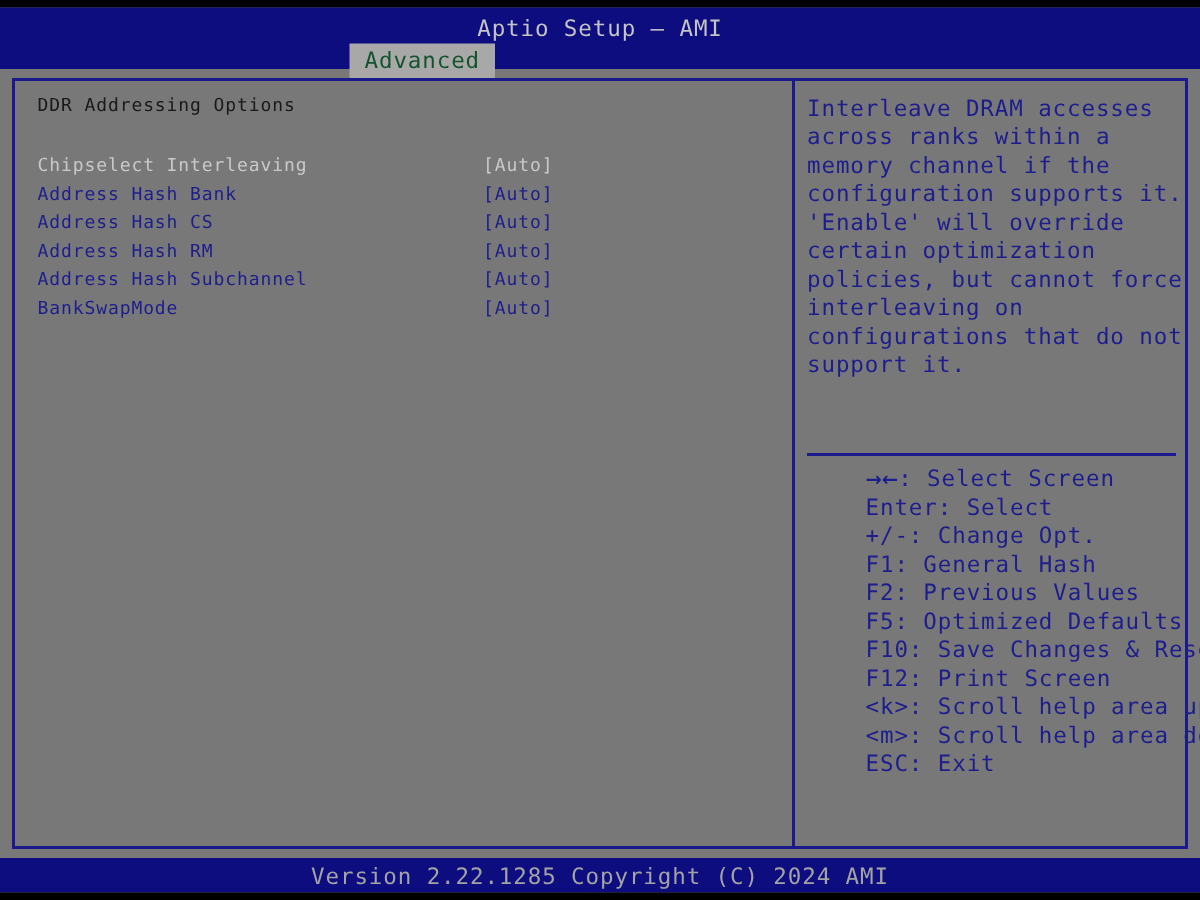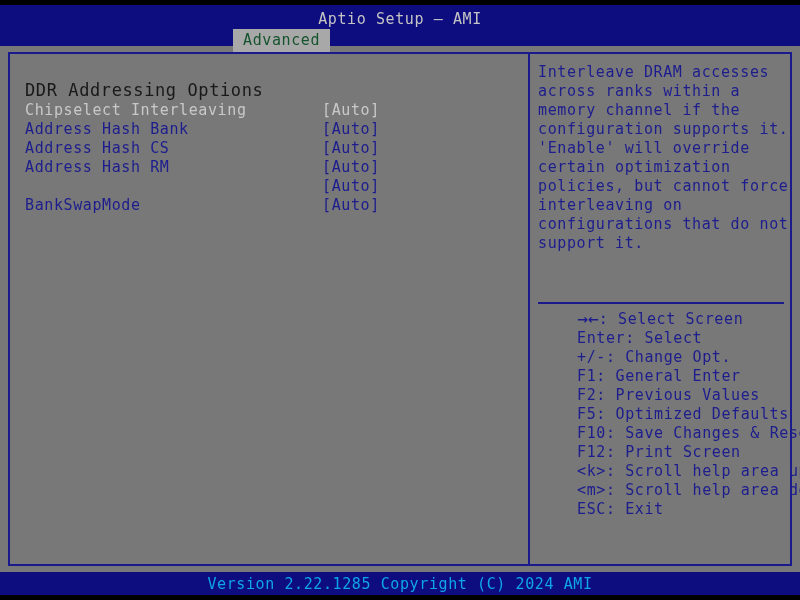--- a/index.html
+++ b/index.html
@@ -80,38 +80,38 @@
   }
 
   
   .settings {
     position: absolute;
     left: 10px; top: 54px;
     width: 518px; height: 510px;
   }
   .section-title {
     position: absolute;
-    left: 15px; top: 26px;
+    left: 15px; top: 9px;
     color: #19191b;
-    font-size: 17px;
+    font-size: 12px;
     letter-spacing: 0.6px;
     white-space: pre;
     text-align: center;
   }
   .opt-list {
     position: absolute;
     left: 0; top: 47px;
     width: 518px;
   }
   .opt-row {
     position: relative;
     height: 19px;
     line-height: 19px;
     white-space: pre;
-    font-size: 15px;
+    font-size: 12px;
     letter-spacing: 0.6px;
   }
   .opt-label {
     position: absolute;
     left: 15px; top: 0;
     color: #1d1d8e;
   }
   .opt-value {
     position: absolute;
     left: 312px; top: 0;
@@ -172,21 +172,21 @@
     position: absolute;
     left: 0; top: 572px;
     width: 800px; height: 23px;
     background: #0d0d80;
   }
   .footer-text {
     position: absolute;
     left: 0; top: 3px;
     width: 800px;
     text-align: center;
-    color: #0ea5e9;
+    color: #a3a3a3;
     font-size: 15px;
     letter-spacing: 0.6px;
     white-space: pre;
   }
   .bottom-strip {
     position: absolute;
     left: 0; top: 595px;
     width: 800px; height: 5px;
     background: #000000;
   }
@@ -208,33 +208,33 @@
   <div class="frame"></div>
   <div class="vdivider"></div>
 
   <div class="settings">
     <div class="section-title">DDR Addressing Options</div>
     <div class="opt-list" id="opt-list">
         <div class="opt-row selected"><span class="opt-label">Chipselect Interleaving</span><span class="opt-value">[Auto]</span></div>
         <div class="opt-row"><span class="opt-label">Address Hash Bank</span><span class="opt-value">[Auto]</span></div>
         <div class="opt-row"><span class="opt-label">Address Hash CS</span><span class="opt-value">[Auto]</span></div>
         <div class="opt-row"><span class="opt-label">Address Hash RM</span><span class="opt-value">[Auto]</span></div>
-        <div class="opt-row"><span class="opt-value">[Auto]</span></div>
+        <div class="opt-row"><span class="opt-label">Address Hash Subchannel</span><span class="opt-value">[Auto]</span></div>
         <div class="opt-row"><span class="opt-label">BankSwapMode</span><span class="opt-value">[Auto]</span></div>
       </div>
   </div>
 
   <div class="helppane">
     <div class="help-text">Interleave DRAM accesses across ranks within a memory channel if the configuration supports it. 'Enable' will override certain optimization policies, but cannot force interleaving on configurations that do not support it.</div>
     <div class="help-divider"></div>
     <div class="legend" id="legend-list">
         <div class="legend-row"><span class="key-glyph">→←</span><span>: Select Screen</span></div>
         <div class="legend-row"><span>Enter</span><span>: Select</span></div>
         <div class="legend-row"><span>+/-</span><span>: Change Opt.</span></div>
-        <div class="legend-row"><span>F1</span><span>: General Enter</span></div>
+        <div class="legend-row"><span>F1</span><span>: General Hash</span></div>
         <div class="legend-row"><span>F2</span><span>: Previous Values</span></div>
         <div class="legend-row"><span>F5</span><span>: Optimized Defaults</span></div>
         <div class="legend-row"><span>F10</span><span>: Save Changes &amp; Reset</span></div>
         <div class="legend-row"><span>F12</span><span>: Print Screen</span></div>
         <div class="legend-row"><span>&lt;k&gt;</span><span>: Scroll help area upwards</span></div>
         <div class="legend-row"><span>&lt;m&gt;</span><span>: Scroll help area downwards</span></div>
         <div class="legend-row"><span>ESC</span><span>: Exit</span></div>
       </div>
   </div>
 

